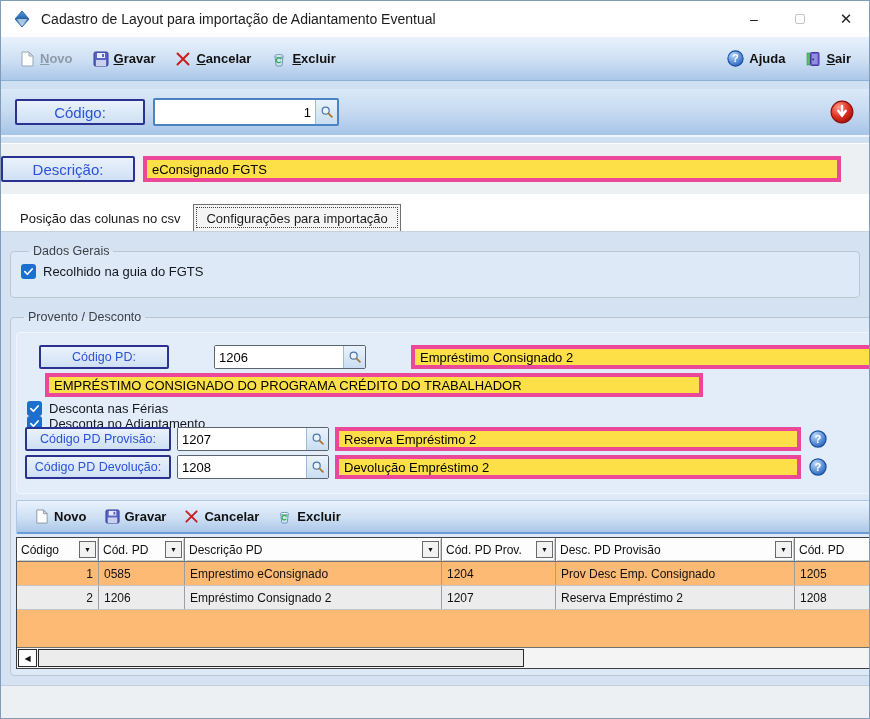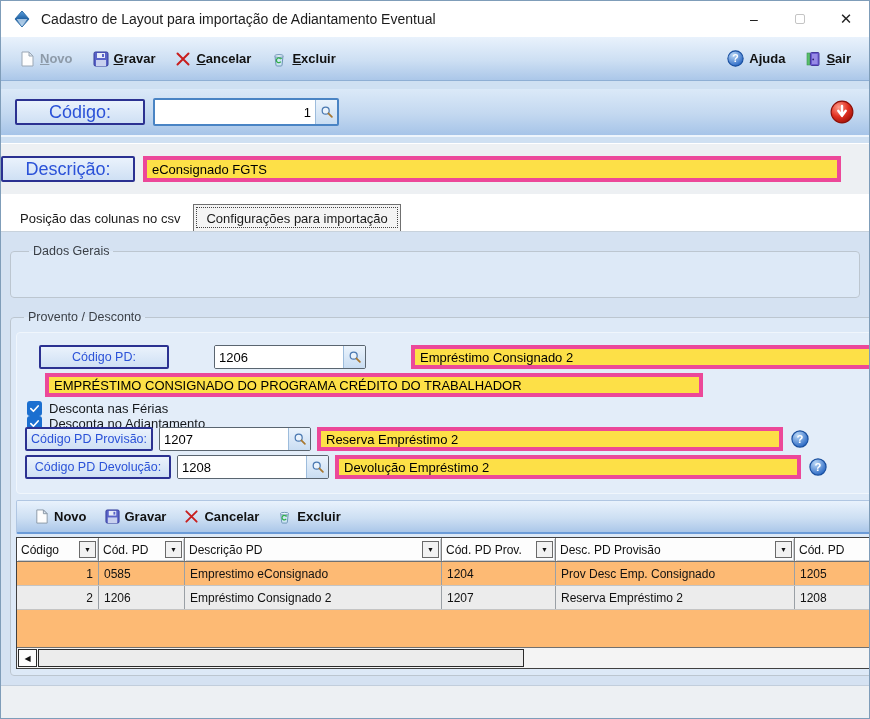--- a/index.html
+++ b/index.html
@@ -27,21 +27,21 @@
   .tb-btn .u{ text-decoration:underline; }
   .tb-btn.disabled{ color:#8d9aa8; }
   .tb-spacer{ flex:1 1 auto; }
   .tb-btn svg{ flex:0 0 auto; }
 
   
   .codigo-strip{ height:48px; margin-top:8px; flex:0 0 auto; position:relative;
                  background:linear-gradient(#dbe9f8 0%, #c3d8f0 55%, #a6c4e8 100%);
                  border-bottom:2px solid #eef5fc; display:flex; align-items:center; }
   .lbl-btn{ height:26px; border:2px solid #2b3191; border-radius:2px; color:#2b52d8;
-            background:linear-gradient(#eaf2fc, #cfe0f4); font-size:18px;
+            background:linear-gradient(#eaf2fc, #cfe0f4); font-size:15px;
             display:flex; align-items:center; justify-content:center; cursor:pointer; }
   .codigo-strip .lbl-btn{ width:130px; margin-left:14px; }
   .lookup{ display:flex; height:28px; background:#fff; border:2px solid #4a84c4; border-radius:2px;
            align-items:stretch; overflow:hidden; }
   .codigo-strip .lookup{ width:186px; margin-left:8px; }
   .lookup input{ flex:1 1 auto; border:0; outline:none; font-size:13px; padding:0 4px;
                  text-align:right; min-width:0; font-family:inherit; }
   .lookup .mag-btn{ width:22px; flex:0 0 auto; display:flex; align-items:center; justify-content:center;
                     background:linear-gradient(#eaf3fc,#c9ddf2); border-left:1px solid #9dbcdc; cursor:pointer; }
   .go-btn{ position:absolute; right:15px; top:11px; width:24px; height:24px; cursor:pointer; }
@@ -231,20 +231,28 @@
 
   <div class="tabstrip">
     <div class="tab">Posição das colunas no csv</div>
     <div class="tab active">Configurações para importação</div>
   </div>
 
   <div class="content">
 
     <fieldset class="fs-dados">
       <legend>Dados Gerais</legend>
+      <div class="cb-row">
+        <div class="checkbox">
+          <svg width="11" height="11" viewBox="0 0 12 12">
+            <path d="M2 6.2 L4.8 9 L10 3.2" stroke="#fff" stroke-width="1.8" fill="none" stroke-linecap="round" stroke-linejoin="round"></path>
+          </svg>
+        </div>
+        <span class="cb-label">Recolhido na guia do FGTS</span>
+      </div>
     </fieldset>
 
     <fieldset class="fs-pd">
       <legend>Provento / Desconto</legend>
 
       <div class="pd-panel">
 
         <div class="pd-row r-ind">
           <div class="lbl-btn" style="width:130px">Código PD:</div>
           <div class="lookup">
@@ -280,21 +288,21 @@
             <div class="checkbox">
               <svg width="11" height="11" viewBox="0 0 12 12">
                 <path d="M2 6.2 L4.8 9 L10 3.2" stroke="#fff" stroke-width="1.8" fill="none" stroke-linecap="round" stroke-linejoin="round"></path>
               </svg>
             </div>
             <span class="cb-label">Desconta no Adiantamento</span>
           </div>
         </div>
 
         <div class="pd-row" style="margin-left:8px">
-          <div class="lbl-btn" style="width:128px">Código PD Provisão:</div>
+          <div class="lbl-btn" style="width:146px">Código PD Provisão:</div>
           <div class="lookup">
             <input value="1207" style="">
             <div class="mag-btn">
               <svg width="14" height="14" viewBox="0 0 16 16">
                 <circle cx="6.5" cy="6.5" r="4" fill="#eaf3fc" stroke="#4a78b0" stroke-width="1.4"></circle>
                 <line x1="9.6" y1="9.6" x2="13.6" y2="13.6" stroke="#a87830" stroke-width="2" stroke-linecap="round"></line>
               </svg>
             </div>
           </div>
           <input class="text-input" style="width: 466px;" value="Reserva Empréstimo 2">

